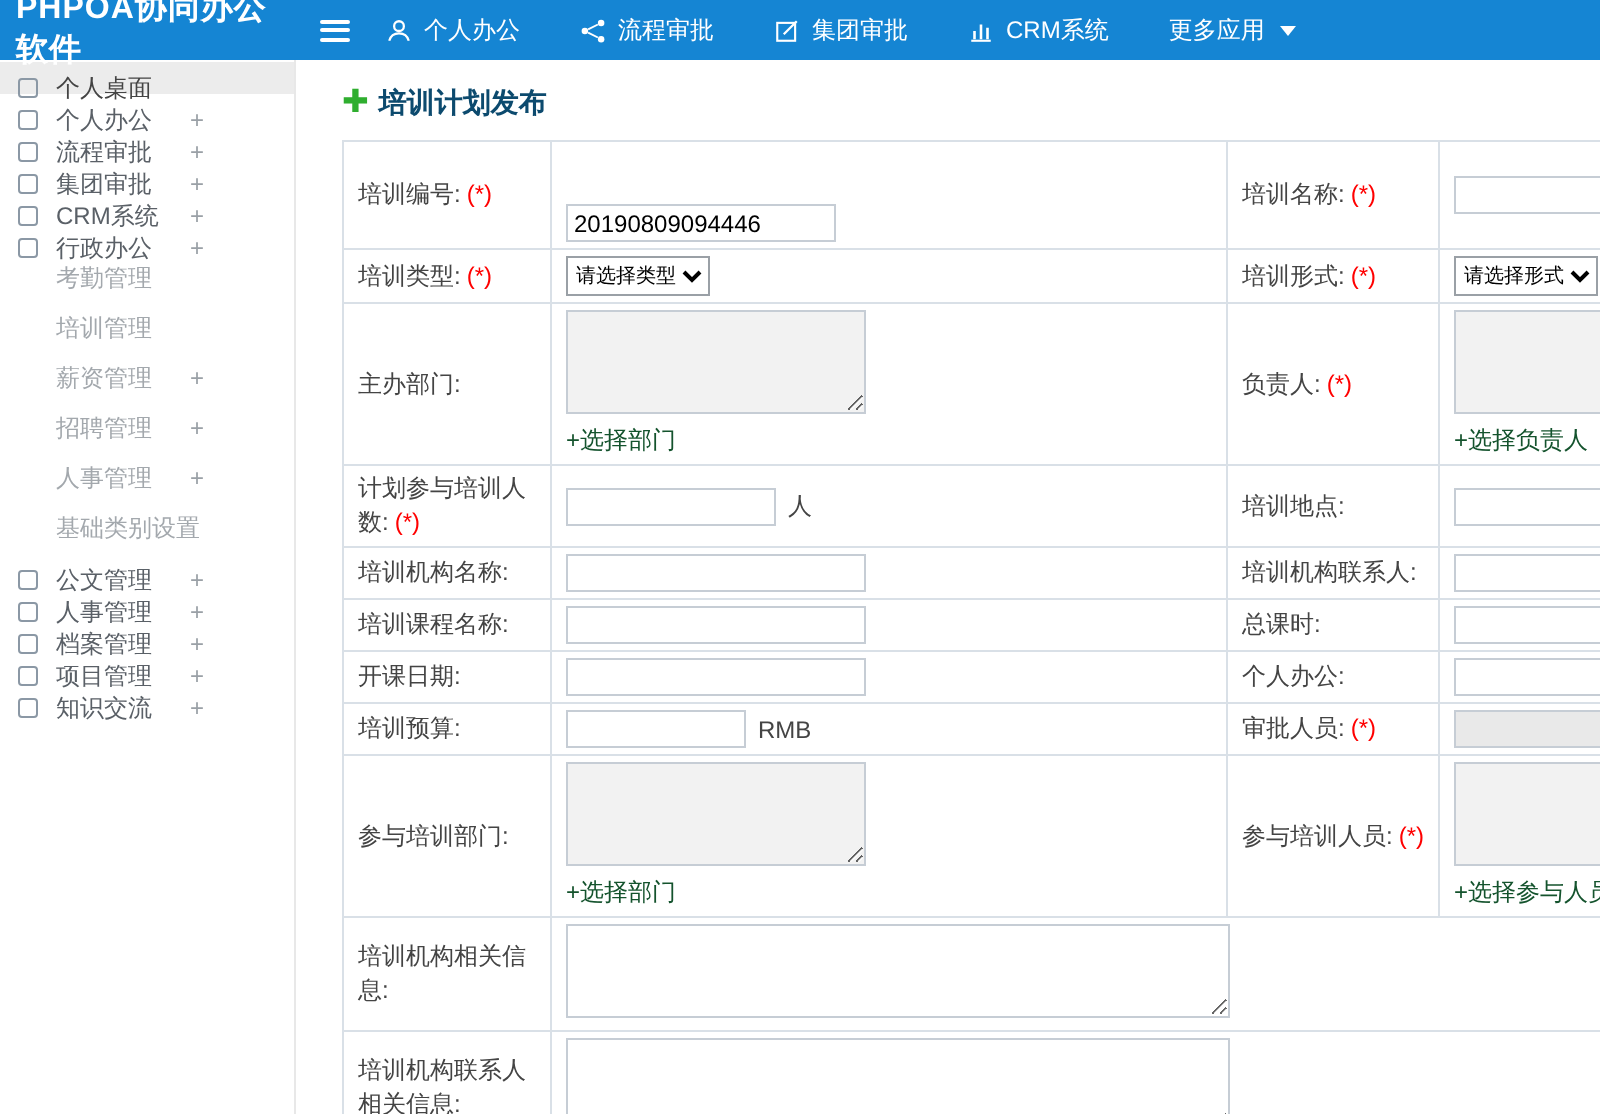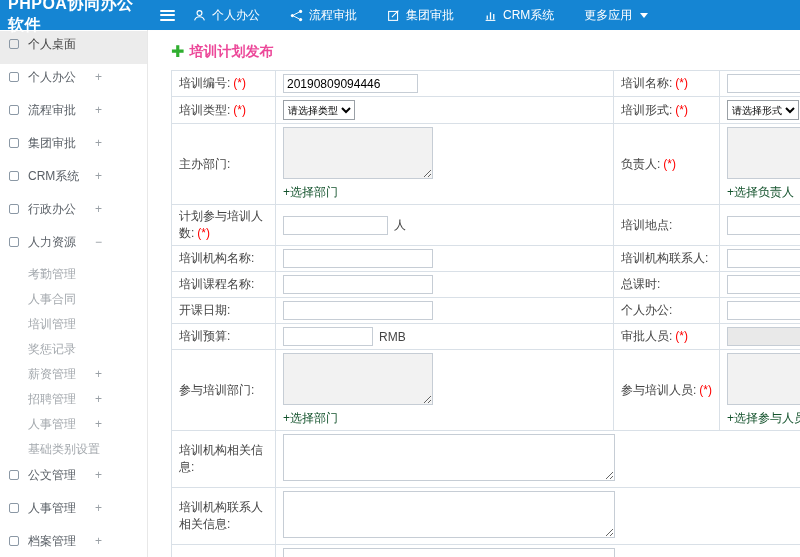--- a/index.html
+++ b/index.html
@@ -15,42 +15,42 @@
   .burger i { display:block; height:2px; background:#fff; border-radius:1px; }
   .nav { display:flex; align-items:center; gap:30px; margin-left:18px; }
   .nav-item { display:flex; align-items:center; gap:6px; cursor:pointer; white-space:nowrap; }
   .nav-item svg { display:block; }
   .caret { width:0; height:0; border-left:4px solid transparent; border-right:4px solid transparent;
     border-top:5px solid #fff; margin-left:2px; }
 
   
   .sidebar { position:absolute; top:30px; left:0; width:148px; bottom:0; background:#fff;
     border-right:1px solid #e8e8e8; padding-top:1px; overflow:hidden; }
-  .sb-item { position:relative; height:33px; line-height:26px; padding-left:28px;
+  .sb-item { position:relative; height:16px; line-height:26px; padding-left:28px;
     color:#5a6067; cursor:pointer; white-space:nowrap; }
   .sb-item.active { background:#ececec; color:#444; }
   .sb-item.sub { color:#a3a8ad; height:25px; line-height:25px; }
   .sb-icon { position:absolute; left:9px; top:8px; width:10px; height:10px;
     border:1px solid #8b98a5; border-radius:2px; }
   .sb-expand { position:absolute; left:95px; top:0; color:#9aa0a6; font-size:12px; }
 
   
   .main { position:absolute; left:149px; top:30px; right:0; bottom:0; background:#fff; overflow:hidden; }
   .title-row { padding:13px 0 9px 22px; display:flex; align-items:center; gap:5px; }
   .plus-ic { color:#2fae2f; font-weight:bold; font-size:16px; line-height:14px; }
-  .page-title { font-size:14px; font-weight:bold; color:#ec4899; }
+  .page-title { font-size:14px; font-weight:bold; color:#0c4a6e; }
 
   table.form { margin-left:22px; border-collapse:collapse; table-layout:fixed; width:848px; }
   table.form td { border:1px solid #d9e0e7; padding:3px 7px; vertical-align:middle; }
   td.lbl { color:#444; }
   .req { color:#ff0000; font-style:normal; margin-left:3px; }
 
   .ipt { height:19px; border:1px solid #c6cdd5; background:#fff; font-size:12px;
     padding:0 3px; width:150px; font-family:inherit; }
-  .ipt.w135 { width:135px; } .ipt.w105 { width:105px; } .ipt.w90 { width:90px; }
+  .ipt.w135 { width:135px;margin-top:28px; } .ipt.w105 { width:105px; } .ipt.w90 { width:90px; }
   .ipt.ro { width:88px; background:#e9e9e9; }
   .suffix { margin-left:6px; color:#444; }
   .sel { height:20px; border:1px solid #9aa0a6; background:#fff; font-size:10px; font-family:inherit; }
   .ta { width:150px; height:52px; border:1px solid #c6cdd5; background:#f2f2f2;
     font-size:12px; font-family:inherit; resize:both; }
   .ta.wide { width:332px; height:47px; background:#fff; }
   .ta.tall { height:52px; }
   .lnk { color:#14532d; text-decoration:none; cursor:pointer; }
   .lnk.blk { display:block; margin-top:2px; }
 </style>
@@ -110,25 +110,22 @@
   </div>
 </div>
 
 <div class="sidebar">
     <div class="sb-item active"><span class="sb-icon"></span><span>个人桌面</span></div>
     <div class="sb-item"><span class="sb-icon"></span><span>个人办公</span><span class="sb-expand">+</span></div>
     <div class="sb-item"><span class="sb-icon"></span><span>流程审批</span><span class="sb-expand">+</span></div>
     <div class="sb-item"><span class="sb-icon"></span><span>集团审批</span><span class="sb-expand">+</span></div>
     <div class="sb-item"><span class="sb-icon"></span><span>CRM系统</span><span class="sb-expand">+</span></div>
     <div class="sb-item"><span class="sb-icon"></span><span>行政办公</span><span class="sb-expand">+</span></div>
-    <div class="sb-item"><span class="sb-icon"></span><span>人力资源</span><span class="sb-expand">−</span></div>
     <div class="sb-item sub"><span>考勤管理</span></div>
-    <div class="sb-item sub"><span>人事合同</span></div>
     <div class="sb-item sub"><span>培训管理</span></div>
-    <div class="sb-item sub"><span>奖惩记录</span></div>
     <div class="sb-item sub"><span>薪资管理</span><span class="sb-expand">+</span></div>
     <div class="sb-item sub"><span>招聘管理</span><span class="sb-expand">+</span></div>
     <div class="sb-item sub"><span>人事管理</span><span class="sb-expand">+</span></div>
     <div class="sb-item sub"><span>基础类别设置</span></div>
     <div class="sb-item"><span class="sb-icon"></span><span>公文管理</span><span class="sb-expand">+</span></div>
     <div class="sb-item"><span class="sb-icon"></span><span>人事管理</span><span class="sb-expand">+</span></div>
     <div class="sb-item"><span class="sb-icon"></span><span>档案管理</span><span class="sb-expand">+</span></div>
     <div class="sb-item"><span class="sb-icon"></span><span>项目管理</span><span class="sb-expand">+</span></div>
     <div class="sb-item"><span class="sb-icon"></span><span>知识交流</span><span class="sb-expand">+</span></div>
   </div>

